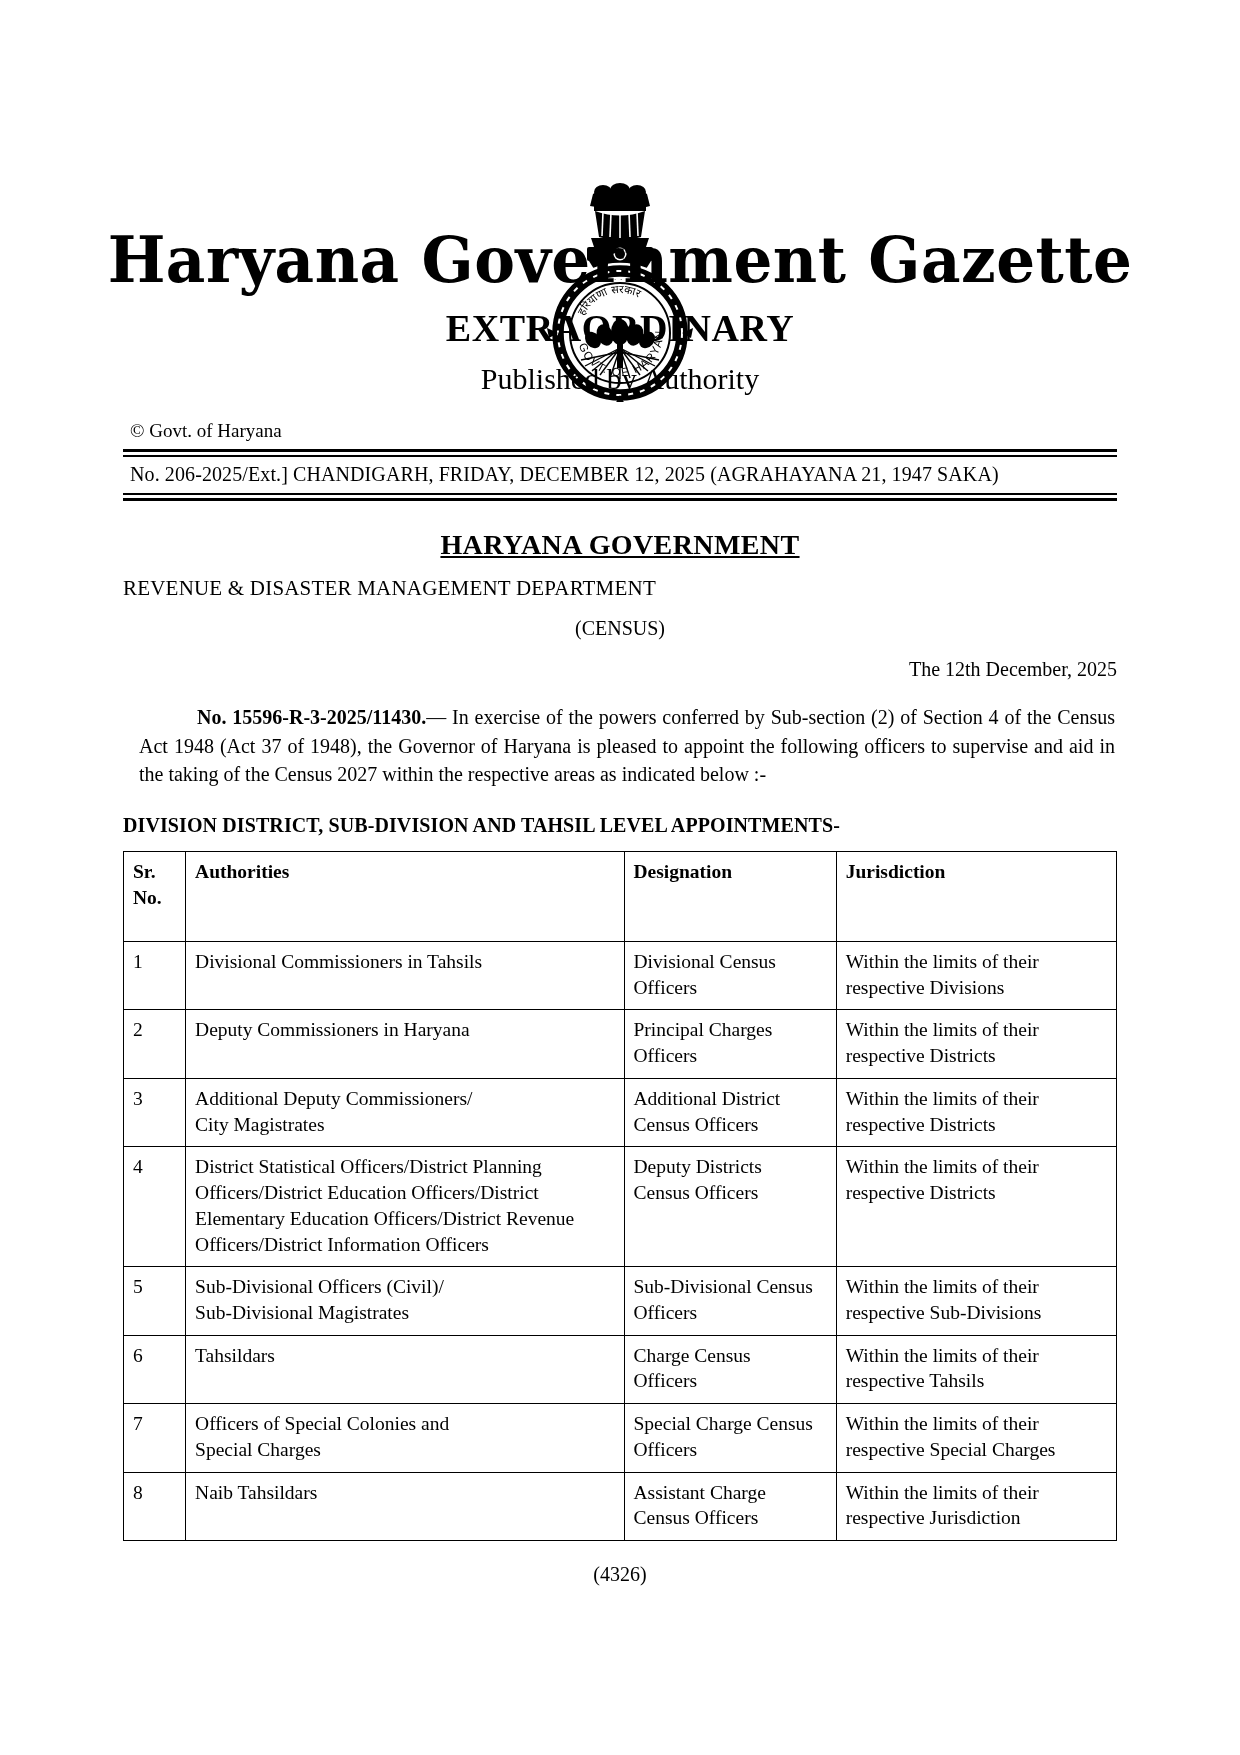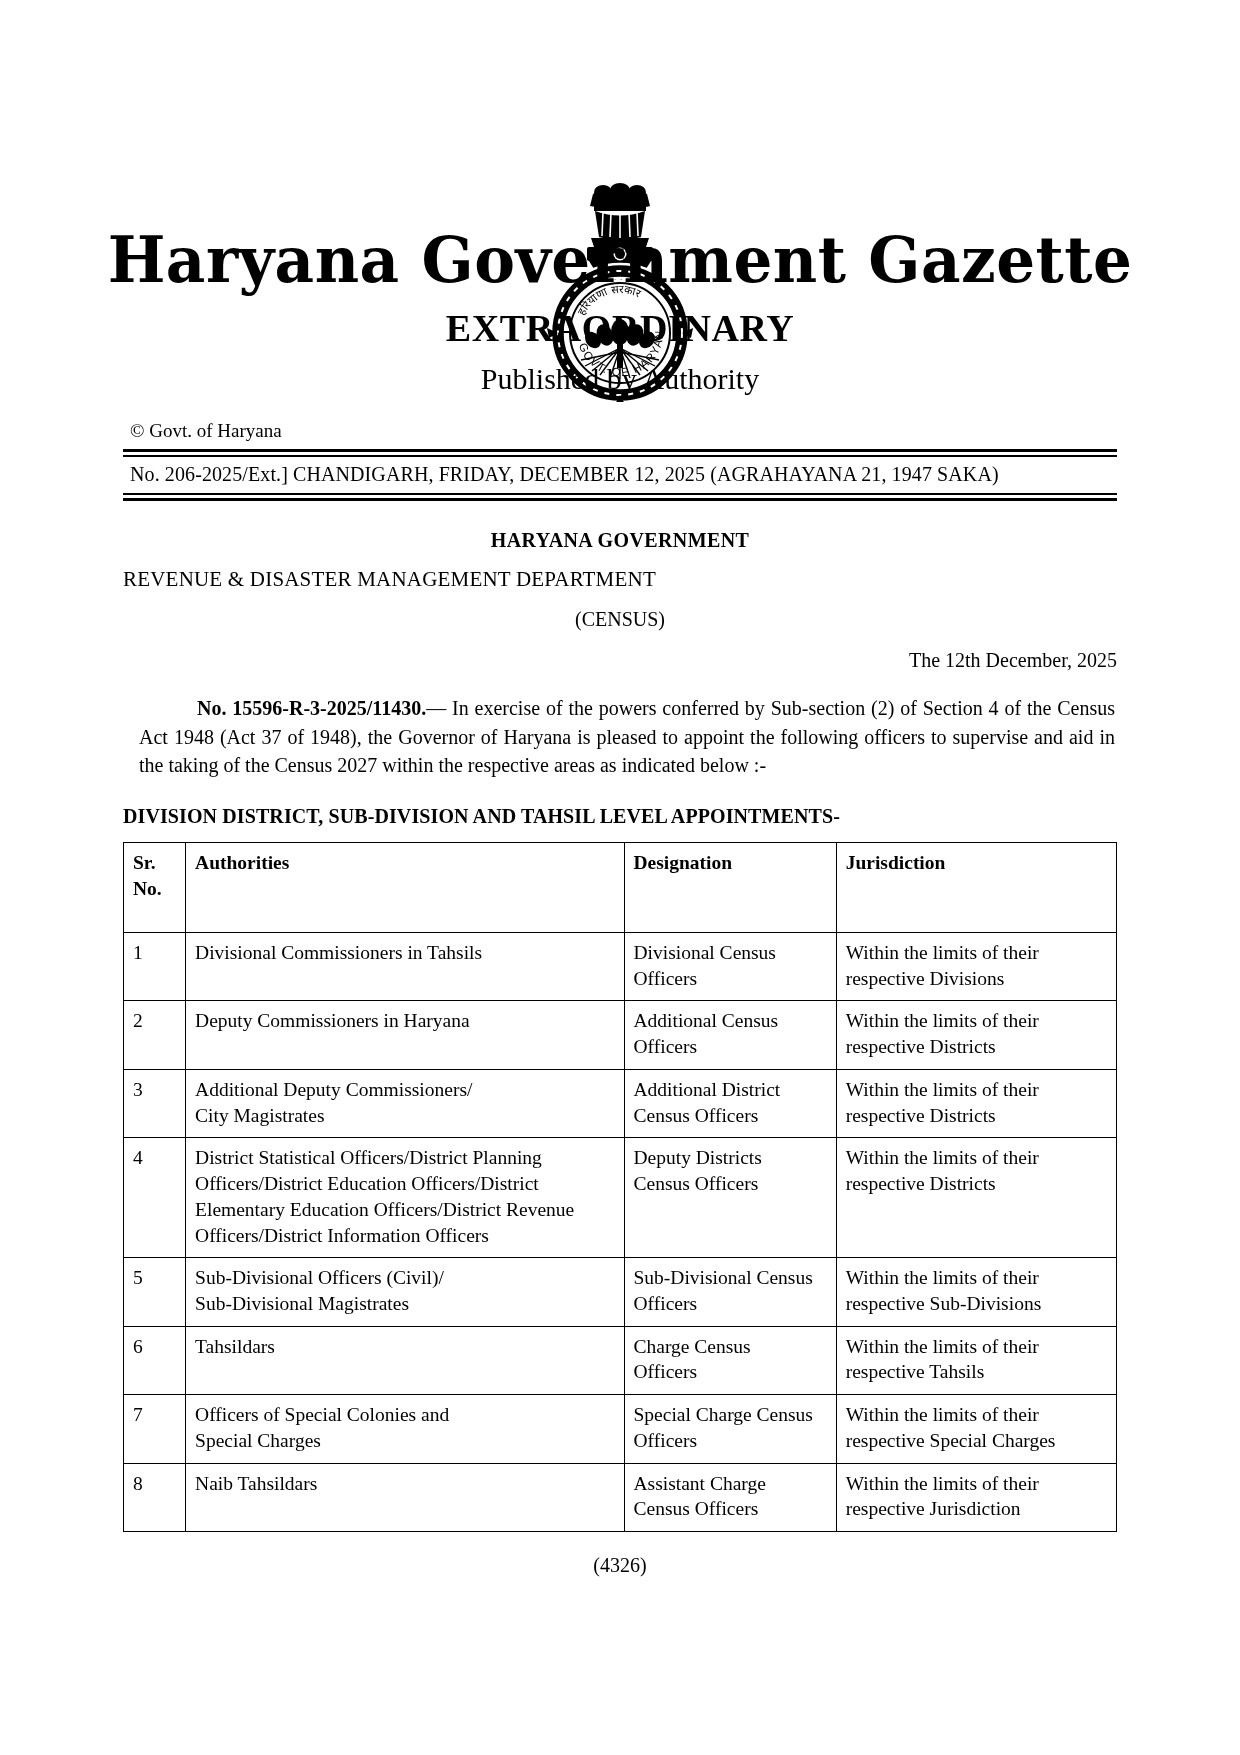--- a/index.html
+++ b/index.html
@@ -87,24 +87,25 @@
   }
   .rule-double-b {
     border-top: 2px solid #000;
     border-bottom: 3px solid #000;
     height: 3px;
   }
 
   
   .gov-title {
     text-align: center;
-    font-size: 20px;
+    font-size: 28px;
     font-weight: bold;
     letter-spacing: 0.4px;
     margin-top: 28px;
+    text-decoration: underline;
   }
   .dept-title {
     text-align: left;
     font-size: 21px;
     margin-top: 15px;
     letter-spacing: 0.2px;
   }
   .dept-sub {
     text-align: center;
     font-size: 20px;
@@ -318,21 +319,21 @@
             </td>
           </tr>
           <tr>
             <td>
               <span class="cell-line">2</span>
             </td>
             <td>
               <span class="cell-line">Deputy Commissioners in Haryana</span>
             </td>
             <td>
-              <span class="cell-line">Additional Census</span>
+              <span class="cell-line">Principal Charges</span>
               <span class="cell-line">Officers</span>
             </td>
             <td>
               <span class="cell-line">Within the limits of their</span>
               <span class="cell-line">respective Districts</span>
             </td>
           </tr>
           <tr>
             <td>
               <span class="cell-line">3</span>

